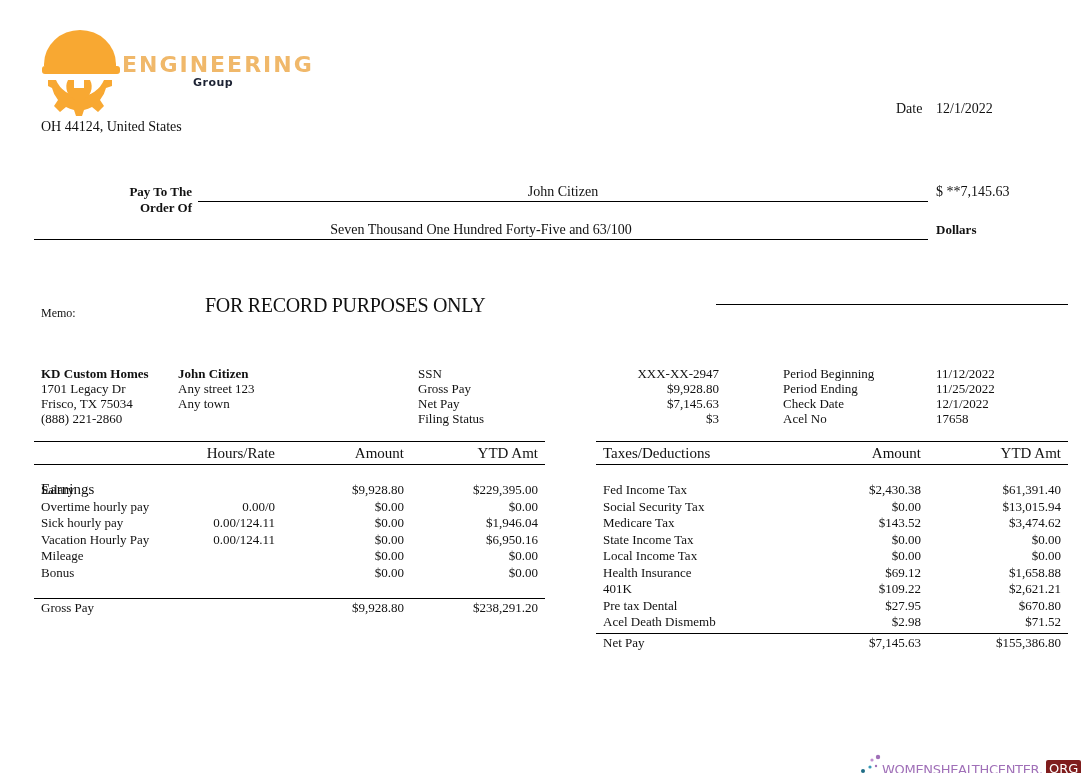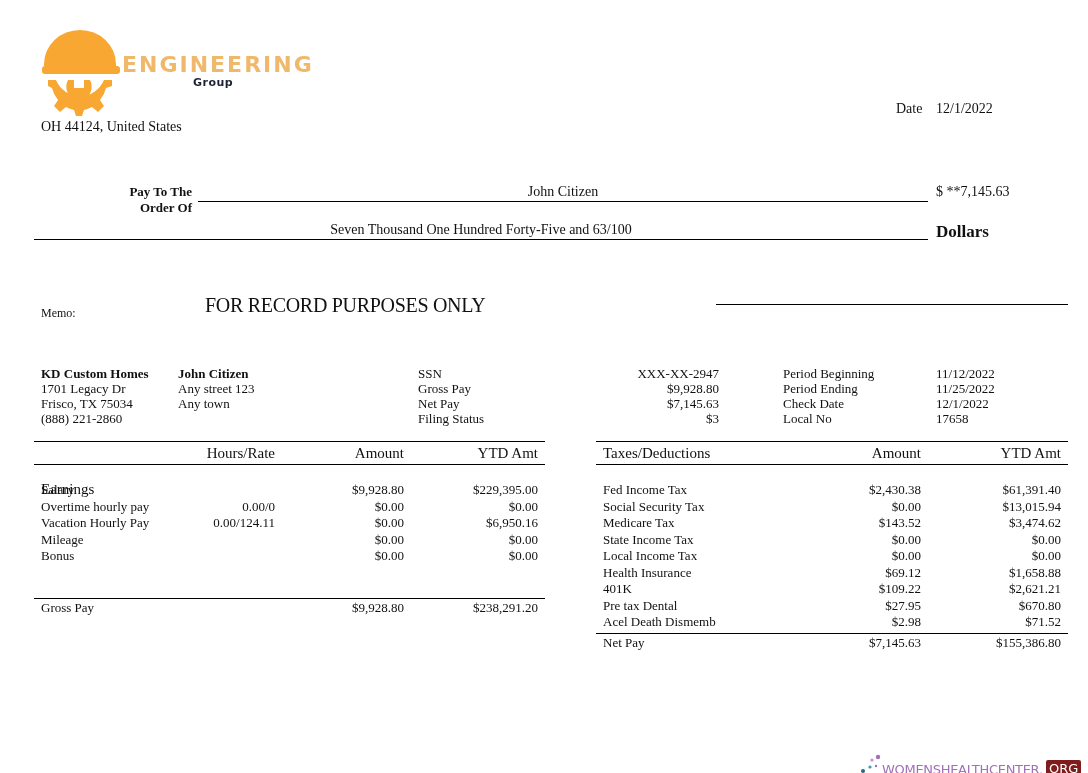--- a/index.html
+++ b/index.html
@@ -58,21 +58,21 @@
 <div class="abs bold r" style="left:100px;top:184px;width:92px;font-size:13px;line-height:16px;">
   <div>Pay To The</div>
   <div>Order Of</div>
 </div>
 <div class="abs" style="left:198px;top:184px;width:730px;text-align:center;font-size:14px;">John Citizen</div>
 <div class="hline" style="left:198px;top:201px;width:730px;"></div>
 <div class="abs" style="left:936px;top:184px;font-size:14px;">$ **7,145.63</div>
 
 <div class="abs" style="left:34px;top:222px;width:894px;text-align:center;font-size:14px;">Seven Thousand One Hundred Forty-Five and 63/100</div>
 <div class="hline" style="left:34px;top:239px;width:894px;"></div>
-<div class="abs bold" style="left:936px;top:222px;font-size:17px;">Dollars</div>
+<div class="abs bold" style="left:936px;top:222px;font-size:13px;">Dollars</div>
 
 <div class="abs" style="left:41px;top:306px;font-size:12px;">Memo:</div>
 <div class="abs" style="left:205px;top:294px;font-size:20px;letter-spacing:-0.3px;">FOR RECORD PURPOSES ONLY</div>
 <div class="hline" style="left:716px;top:304px;width:352px;"></div>
 
 <div class="info-block" style="left:41px;">
   <div class="bold">KD Custom Homes</div>
   <div>1701 Legacy Dr</div>
   <div>Frisco, TX 75034</div>
   <div>(888) 221-2860</div>
@@ -91,21 +91,21 @@
 <div class="info-block r" style="left:600px;width:119px;">
   <div>XXX-XX-2947</div>
   <div>$9,928.80</div>
   <div>$7,145.63</div>
   <div>$3</div>
 </div>
 <div class="info-block" style="left:783px;">
   <div>Period Beginning</div>
   <div>Period Ending</div>
   <div>Check Date</div>
-  <div>Local No</div>
+  <div>Acel No</div>
 </div>
 <div class="info-block" style="left:936px;">
   <div>11/12/2022</div>
   <div>11/25/2022</div>
   <div>12/1/2022</div>
   <div>17658</div>
 </div>
 
 <div class="hline" style="left:34px;top:441px;width:511px;"></div>
 <div class="ledger-head" style="left:41px;top:445px;margin-top:36px;">Earnings</div>
@@ -120,20 +120,26 @@
         <td style="width:160px;">Salary</td>
         <td style="width:74px;" class="r"></td>
         <td style="width:129px;" class="r">$9,928.80</td>
         <td style="width:134px;" class="r">$229,395.00</td>
       </tr>
       <tr>
         <td style="width:160px;">Overtime hourly pay</td>
         <td style="width:74px;" class="r">0.00/0</td>
         <td style="width:129px;" class="r">$0.00</td>
         <td style="width:134px;" class="r">$0.00</td>
+      </tr>
+      <tr>
+        <td style="width:160px;">Sick hourly pay</td>
+        <td style="width:74px;" class="r">0.00/124.11</td>
+        <td style="width:129px;" class="r">$0.00</td>
+        <td style="width:134px;" class="r">$1,946.04</td>
       </tr>
       <tr>
         <td style="width:160px;">Vacation Hourly Pay</td>
         <td style="width:74px;" class="r">0.00/124.11</td>
         <td style="width:129px;" class="r">$0.00</td>
         <td style="width:134px;" class="r">$6,950.16</td>
       </tr>
       <tr>
         <td style="width:160px;">Mileage</td>
         <td style="width:74px;" class="r"></td>

